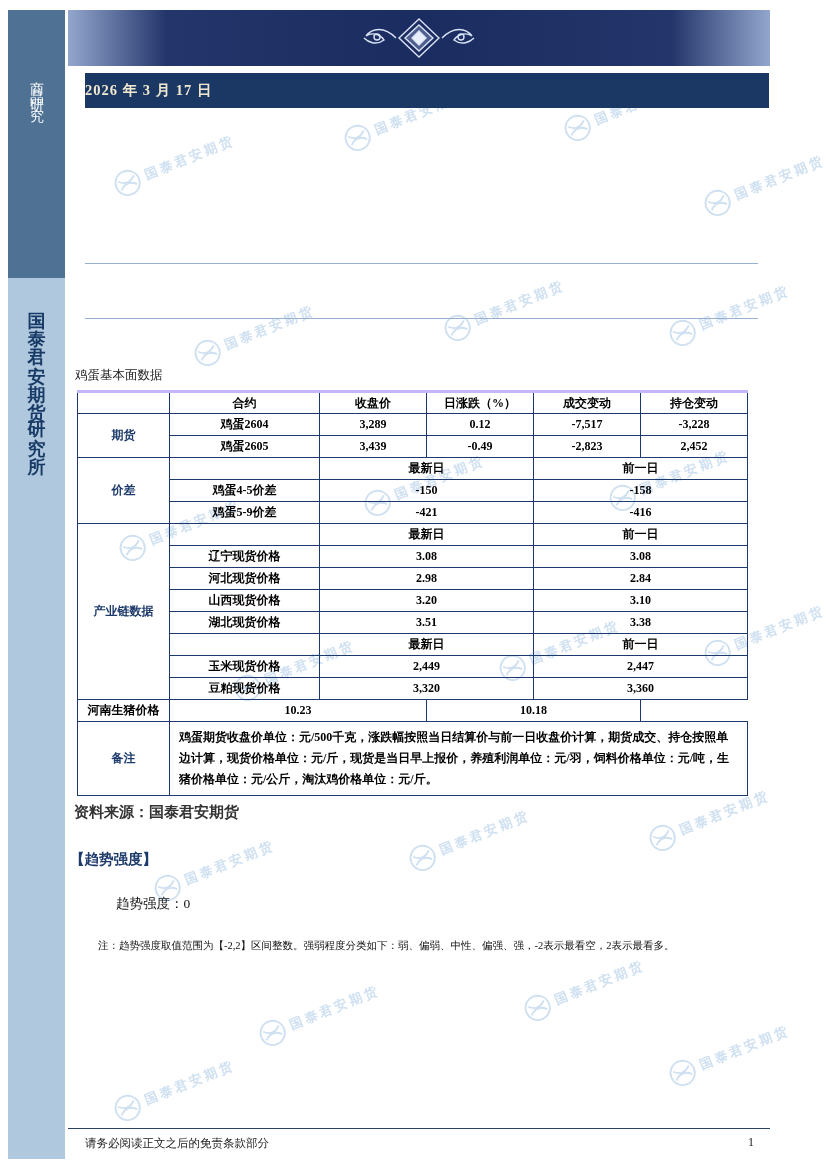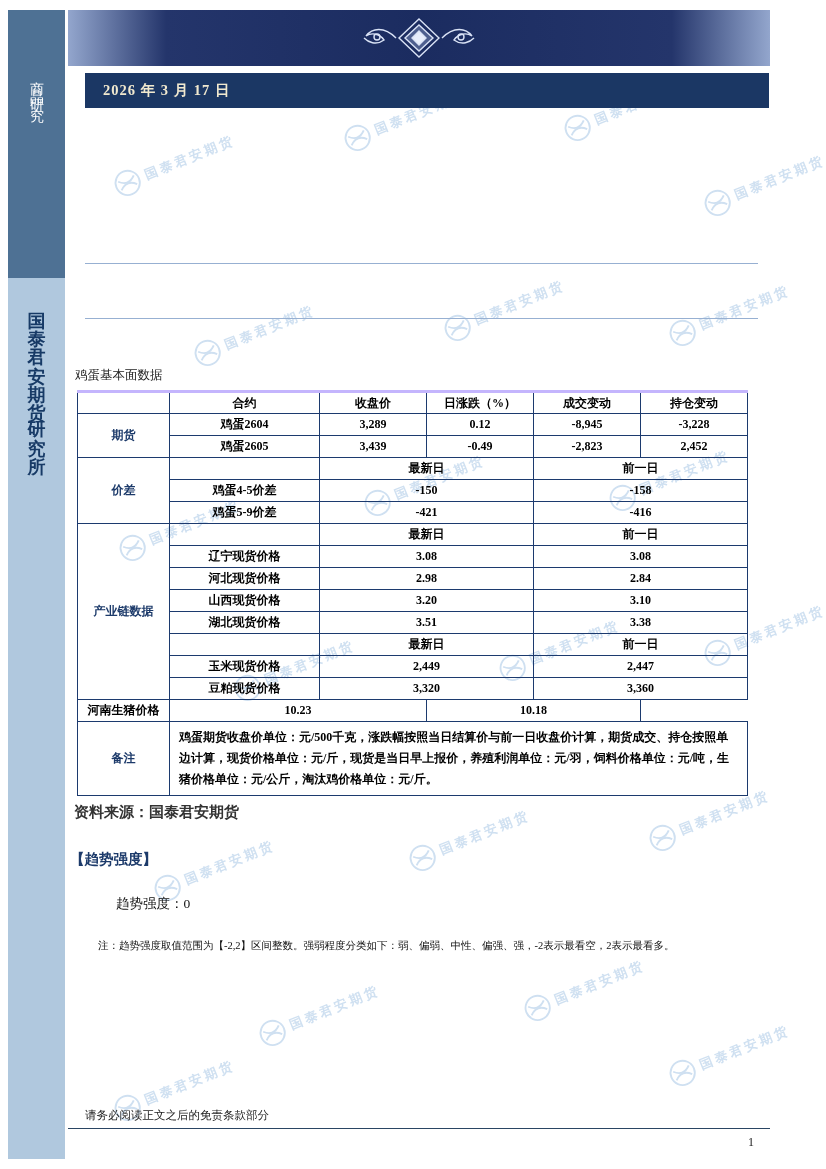--- a/index.html
+++ b/index.html
@@ -33,21 +33,21 @@
 
   
   .banner {
     position:absolute; left:68px; top:10px; width:702px; height:56px;
     background:linear-gradient(90deg,#93a6cd 0%,#24356b 14%,#1b2c60 50%,#24356b 86%,#93a6cd 100%);
     display:flex; align-items:center; justify-content:center;
   }
   .datebar {
     position:absolute; left:85px; top:73px; width:684px; height:35px;
     background:#1b3764; color:#f1e9cf; font-weight:bold; font-size:14.5px;
-    display:flex; align-items:center; padding-left:18px; letter-spacing:1px;
+    display:flex; align-items:center; letter-spacing:1px;
   }
 
   
   .title {
     position:absolute; left:85px; top:166px; width:672px; text-align:center;
     font-size:24px; font-weight:bold; color:#203a68; letter-spacing:3px;
   }
   .rule { position:absolute; left:85px; width:673px; height:1px; background:#97b0d2; }
   .rule1 { top:263px; }
   .rule2 { top:318px; }
@@ -75,21 +75,21 @@
   .datatable .group { font-weight:bold; color:#1c3a6a; }
   .datatable .remark { text-align:left; padding:5px 9px; line-height:1.75; }
 
   .source { margin:7px 0 0 4px; font-size:15px; font-weight:bold; color:#333; }
   .trendhead { margin-top:28px; }
   .trend-value { margin:26px 0 0 46px; font-size:13.5px; color:#111; }
   .trend-note { margin:26px 0 0 28px; width:648px; font-size:10.5px; color:#111; }
 
   
   .footer-line { position:absolute; left:68px; top:1128px; width:702px; border-top:1.5px solid #2a4563; }
-  .footer-text { position:absolute; left:85px; top:1108px; font-size:11.5px; color:#222; }
+  .footer-text { position:absolute; left:85px; top:1136px; font-size:11.5px; color:#222; }
   .footer-page { position:absolute; right:72px; top:1135px; font-size:12px; color:#222; }
 </style>
 </head>
 <body>
 
 <div class="page">
 
   <div class="layer">
 
     <div class="sidebar-top">
@@ -144,21 +144,21 @@
             <th>日涨跌（%）</th>
             <th>成交变动</th>
             <th>持仓变动</th>
           </tr>
 
           <tr>
             <td class="group" rowspan="2">期货</td>
             <td>鸡蛋2604</td>
             <td>3,289</td>
             <td>0.12</td>
-            <td>-8,945</td>
+            <td>-7,517</td>
             <td>-3,228</td>
           </tr>
           <tr>
             <td>鸡蛋2605</td>
             <td>3,439</td>
             <td>-0.49</td>
             <td>-2,823</td>
             <td>2,452</td>
           </tr>
 

